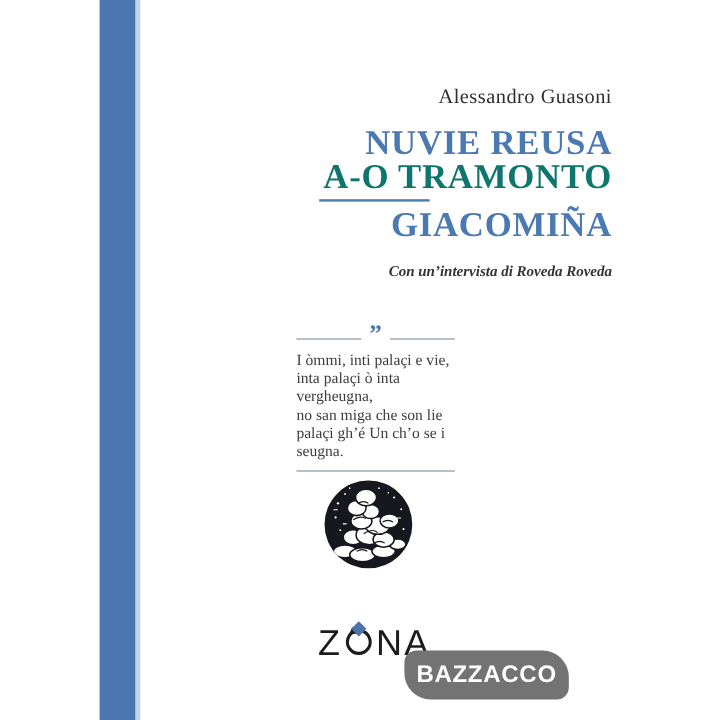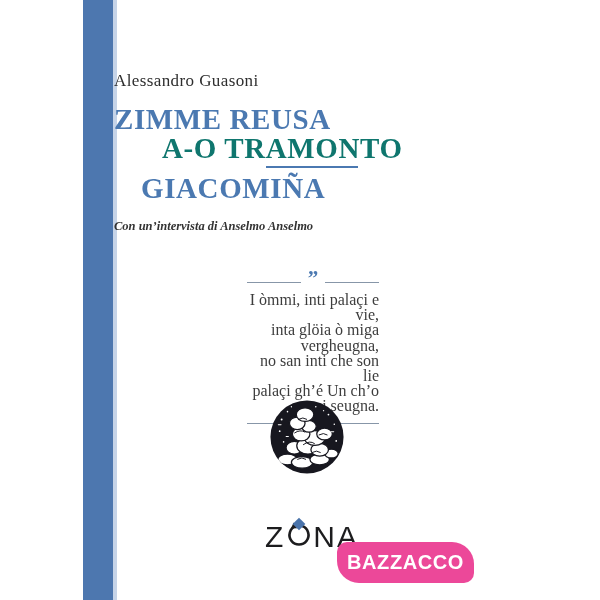--- a/index.html
+++ b/index.html
@@ -3,84 +3,84 @@
 <meta charset="utf-8">
 <style>
   html,body{margin:0;padding:0;background:#ffffff;}
   .page{position:relative;width:600px;height:600px;background:#ffffff;overflow:hidden;
         font-family:"Liberation Serif", serif;}
   
   .spine{position:absolute;left:83px;top:0;width:30px;height:600px;background:#4d77af;}
   .spine-edge{position:absolute;left:113px;top:0;width:4px;height:600px;background:#c6d4e8;}
   
   .content{position:absolute;left:114px;top:0;width:396px;height:600px;}
-  .content > div{position:absolute;left:0;right:0;text-align:left;}
+  .content > div{position:absolute;left:0;right:0;text-align:right;}
   .author{top:71px;font-size:17px;letter-spacing:.4px;color:#2e2e2e;}
   .title{top:104px;font-size:29px;line-height:30px;font-weight:600;letter-spacing:.6px;
          color:#4b79b1;}
   .title2{top:133px;font-size:29px;line-height:30px;font-weight:700;letter-spacing:.6px;
           color:#0f766e;padding-left:48px;}
   .tdivider{top:166px;height:2px;width:92px;margin:0 auto;background:#4b79b1;}
   .title3{top:173px;font-size:29px;line-height:30px;font-weight:600;letter-spacing:.6px;
           color:#4b79b1;padding-left:27px;}
   .credit{top:219px;font-size:12.5px;font-style:italic;font-weight:600;color:#333333;}
   
   .quote{top:276px;left:133px !important;right:auto !important;width:132px;text-align:left !important;}
   .qrule-row{display:flex;align-items:center;height:12px;}
   .qrule{flex:1;height:1px;background:#8796a8;}
   .qmark{font-size:21px;font-weight:700;color:#4b79b1;line-height:10px;padding:0 7px;
          position:relative;top:-4px;font-family:"Liberation Serif", serif;}
-  .qtext{margin-top:4px;font-size:16px;line-height:15.2px;color:#3d3d3d;text-align:right;}
+  .qtext{margin-top:4px;font-size:13px;line-height:15.2px;color:#3d3d3d;}
   .qbottom{margin-top:9px;height:1px;background:#8796a8;}
   
   .emblem{top:398px;left:154px !important;right:auto !important;width:78px;height:78px;}
   .series{top:485px;font-size:11.5px;font-weight:700;letter-spacing:2.2px;color:#2b2b2b;}
   .tagline{top:500px;font-size:9.5px;font-style:italic;color:#3a3a3a;}
   
   .zona{top:516px;height:36px;display:flex;justify-content:center;align-items:flex-end;
         z-index:1;}
   .zona span{font-family:"Liberation Sans", sans-serif;font-size:30px;line-height:30px;
              font-weight:500;color:#1c1c1e;letter-spacing:2px;display:block;}
   .zona svg{margin:0 1px;display:block;}
   
-  .badge{position:absolute;left:337px;top:542px;width:137px;height:41px;background:#ec4899;
+  .badge{position:absolute;left:337px;top:542px;width:137px;height:41px;background:#737373;
          border-radius:10px 22px 10px 22px;display:flex;align-items:center;justify-content:center;
          z-index:2;}
   .badge-label{font-family:"Liberation Sans", sans-serif;font-weight:700;font-size:20px;
                letter-spacing:.6px;color:#ffffff;}
 </style>
 </head>
 <body>
 
 <div class="page">
 
   <div class="spine"></div>
   <div class="spine-edge"></div>
 
   <div class="content">
 
     <div class="author">Alessandro Guasoni</div>
 
-    <div class="title">ZIMME REUSA</div>
+    <div class="title">NUVIE REUSA</div>
     <div class="title2">A-O TRAMONTO</div>
     <div class="tdivider"></div>
     <div class="title3">GIACOMIÑA</div>
 
-    <div class="credit">Con un’intervista di Anselmo Anselmo</div>
+    <div class="credit">Con un’intervista di Roveda Roveda</div>
 
     <div class="quote">
       <div class="qrule-row">
         <div class="qrule"></div>
         <div class="qmark">”</div>
         <div class="qrule"></div>
       </div>
       <div class="qtext">
         <div>I òmmi, inti palaçi e vie,</div>
-        <div>inta glöia ò miga vergheugna,</div>
-        <div>no san inti che son lie</div>
+        <div>inta palaçi ò inta vergheugna,</div>
+        <div>no san miga che son lie</div>
         <div>palaçi gh’é Un ch’o se i seugna.</div>
       </div>
       <div class="qbottom"></div>
     </div>
 
     <div class="emblem">
       <svg width="78" height="78" viewBox="0 0 80 80">
         <defs>
             <clipPath id="cclip">
               <circle cx="40" cy="40" r="37.5"></circle>

